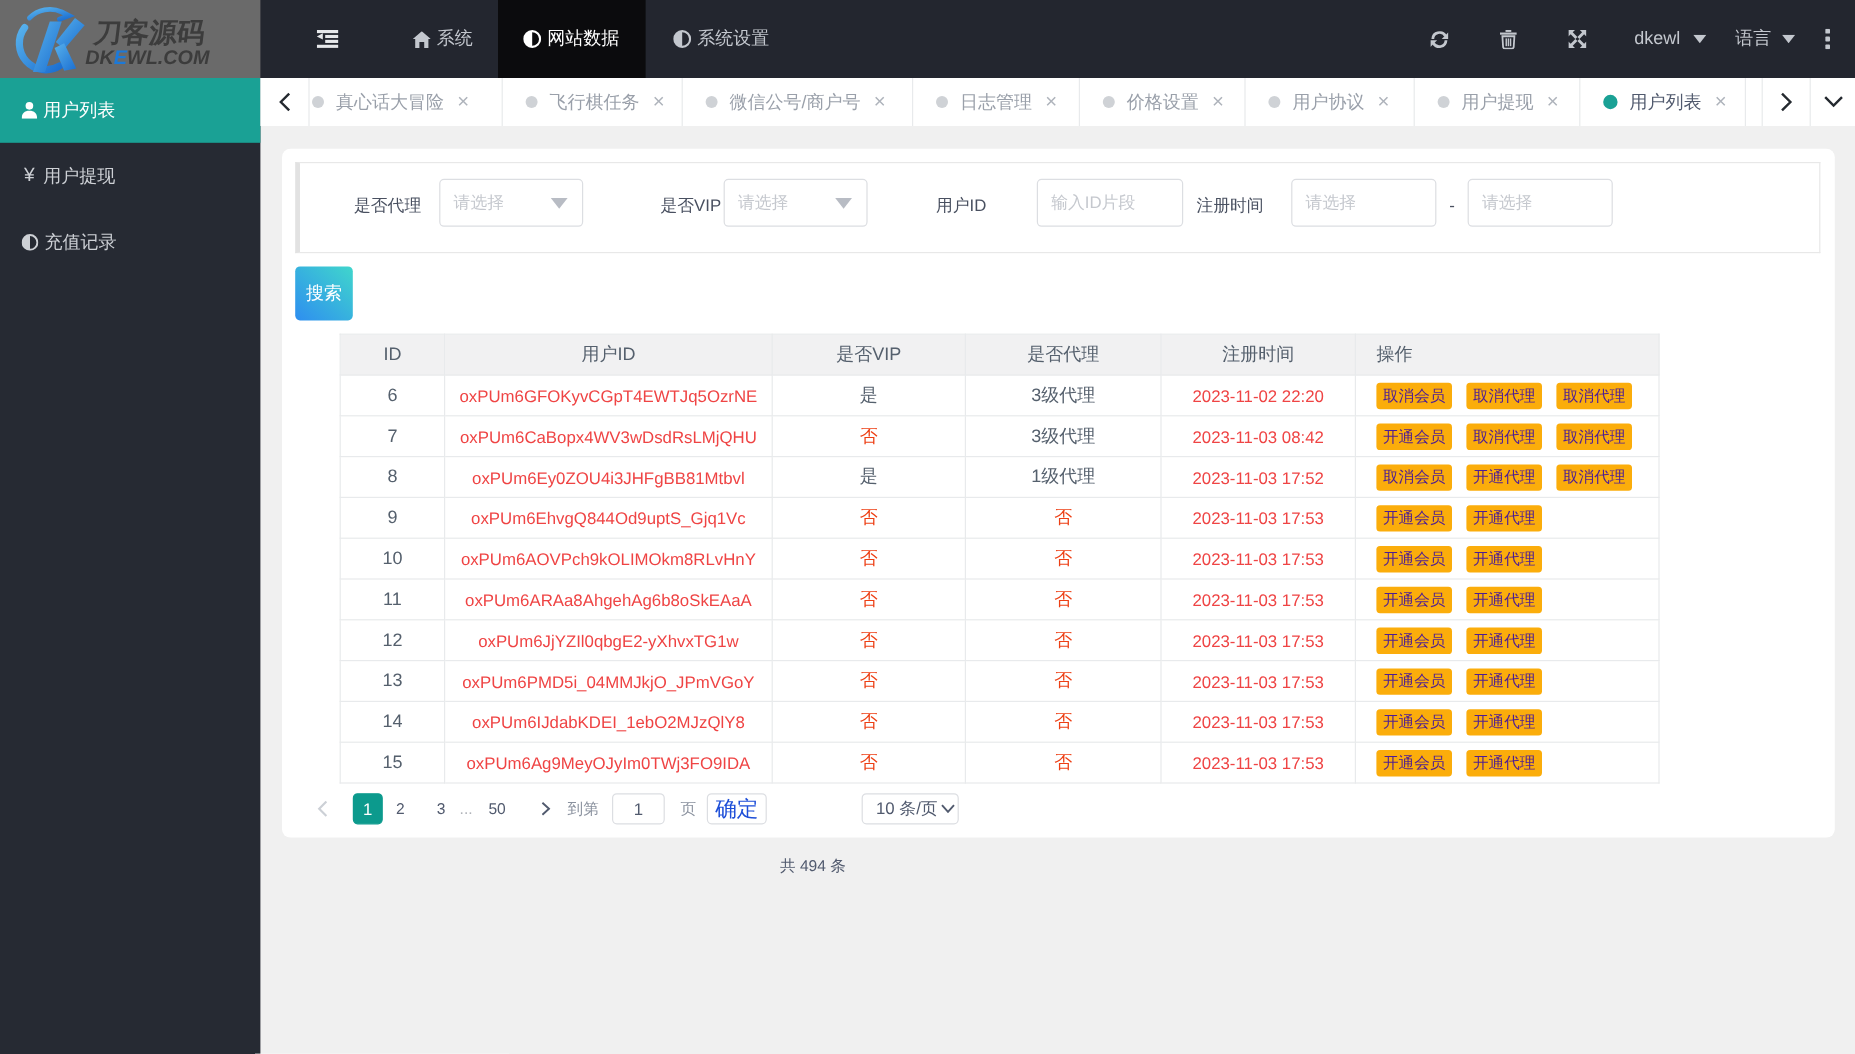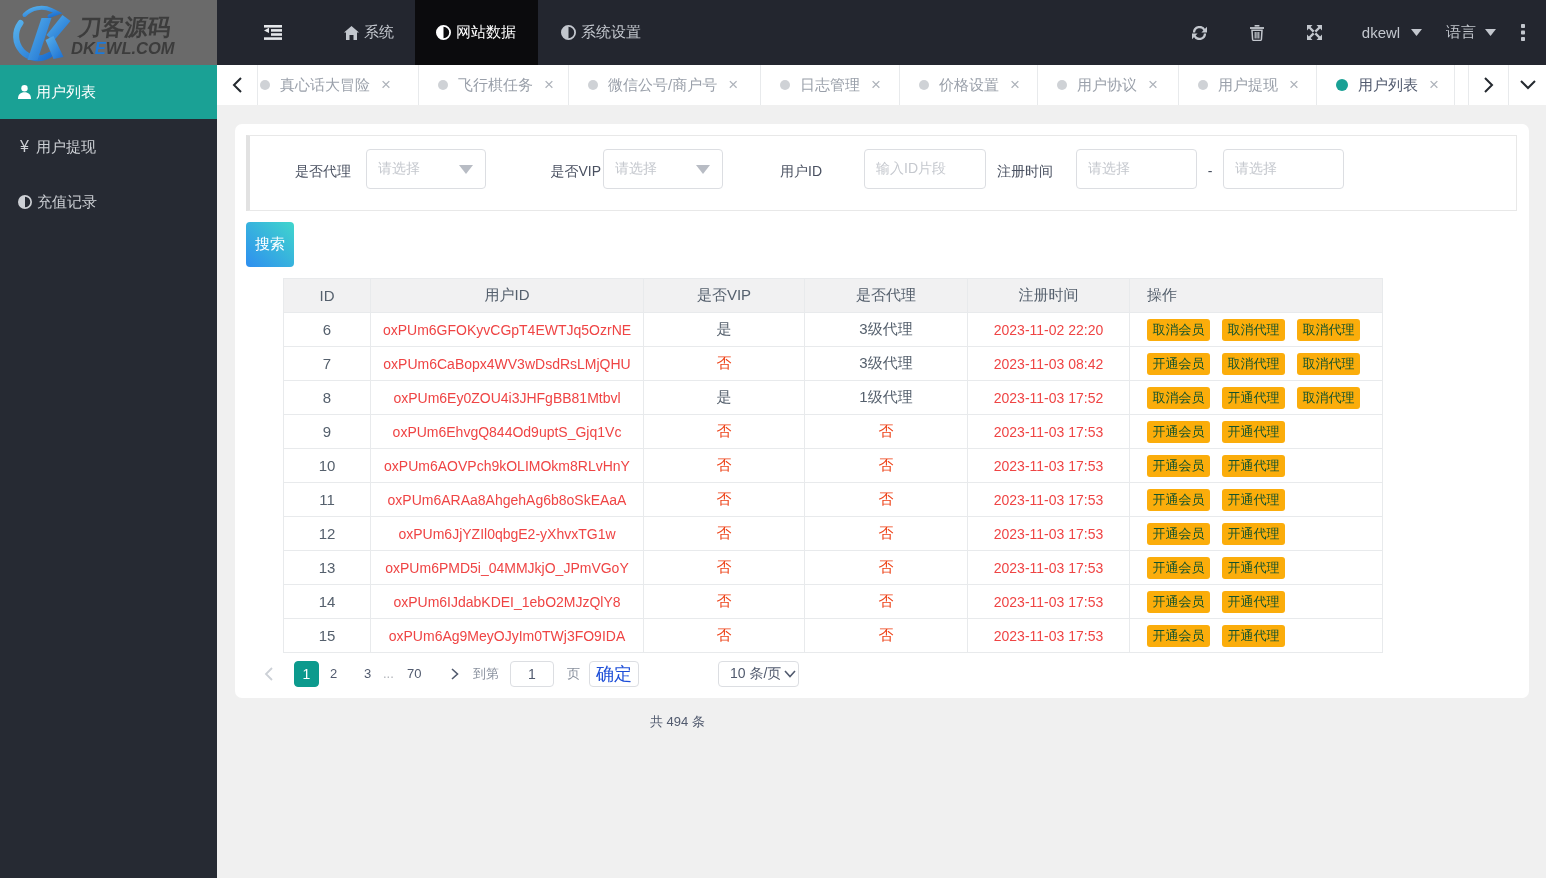--- a/index.html
+++ b/index.html
@@ -31,21 +31,21 @@
 .fctl { position:absolute; top:13px; height:40px; border:1px solid #dcdee2; border-radius:4px; background:#fff; font-size:14px; color:#c5c8ce; display:flex; align-items:center; padding-left:11px; }
 .caret { position:absolute; width:0; height:0; border-left:7px solid transparent; border-right:7px solid transparent; border-top:9px solid #b8bcc4; }
 #searchbtn { position:absolute; left:11px; top:98px; width:48px; height:45px; border-radius:4px;
   background:linear-gradient(to top right,#2e8ef0,#40d6cc); color:#fff; font-size:15px; display:flex; align-items:center; justify-content:center; }
 
 #tbl { position:absolute; left:12px; top:154px; border-collapse:collapse; table-layout:fixed;margin-left:36px; }
 #tbl th { background:#f1f1f2; font-weight:normal; color:#5c6370; }
 #tbl th, #tbl td { border:1px solid #e8eaec; height:34px; font-size:15px; text-align:center; padding:0; color:#55606d; }
 #tbl .ops { text-align:left; padding-left:17px; }
 #tbl td.lat { font-size:14px; color:#ef4444; }
-.obtn { display:inline-block; width:63px; height:22px; line-height:22px; text-align:center; background:#fbad0b; color:#14532d; font-size:13px; border-radius:3px; margin-right:12px; vertical-align:middle; }
+.obtn { display:inline-block; width:63px; height:22px; line-height:22px; text-align:center; background:#fbad0b; color:#4c1d95; font-size:13px; border-radius:3px; margin-right:12px; vertical-align:middle; }
 #tbl td.red { color:#ed3f14; }
 
 .pgel { position:absolute; top:537px; height:26px; line-height:26px; font-size:13px; color:#515a6e; white-space:nowrap; }
 .pgbox { position:absolute; top:537px; height:26px; border:1px solid #dcdee2; border-radius:4px; background:#fff; white-space:nowrap; }
 </style>
 </head>
 <body>
 
 <div id="header">
   <div id="logo">
@@ -344,21 +344,21 @@
   </tbody>
     </table>
 
   <div class="pgel" style="left:29px; color:#ccd0d6;"><svg width="9" height="14" viewBox="0 0 9 14" fill="none" stroke="#ccd0d6" stroke-width="1.8" style="margin-top:6px;">
         <path d="M8 1 L2 7 L8 13"></path>
       </svg></div>
   <div class="pgbox" style="left:59px; width:25px; background:#0c9a8d; border-color:#0c9a8d; color:#fff; text-align:center; line-height:24px; font-size:14px;">1</div>
   <div class="pgel" style="left:95px;">2</div>
   <div class="pgel" style="left:129px;">3</div>
   <div class="pgel" style="left:148px; color:#b0b3b9;">...</div>
-  <div class="pgel" style="left:172px;">70</div>
+  <div class="pgel" style="left:172px;">50</div>
   <div class="pgel" style="left:216px;"><svg width="8" height="12" viewBox="0 0 8 12" fill="none" stroke="#515a6e" stroke-width="1.6" style="margin-top:7px;">
         <path d="M1 1 L6.5 6 L1 11"></path>
       </svg></div>
   <div class="pgel" style="left:238px; color:#8a919e;">到第</div>
   <div class="pgbox" style="left:275px; width:44px; text-align:center; line-height:24px; font-size:14px; color:#515a6e;">1</div>
   <div class="pgel" style="left:332px; color:#8a919e;">页</div>
   <div class="pgbox" style="left:354px; width:50px; text-align:center; line-height:24px; font-size:18px; color:#1d4ed8;">确定</div>
   <div class="pgel" style="left:415px;margin-top:48px;">共 494 条</div>
   <div class="pgbox" style="left:483px; width:81px; font-size:14px; color:#515a6e; display:flex; align-items:center; padding-left:11px;">10 条/页
     <svg width="12" height="8" viewBox="0 0 12 8" fill="none" stroke="#515a6e" stroke-width="1.6" style="margin-left:3px;">

